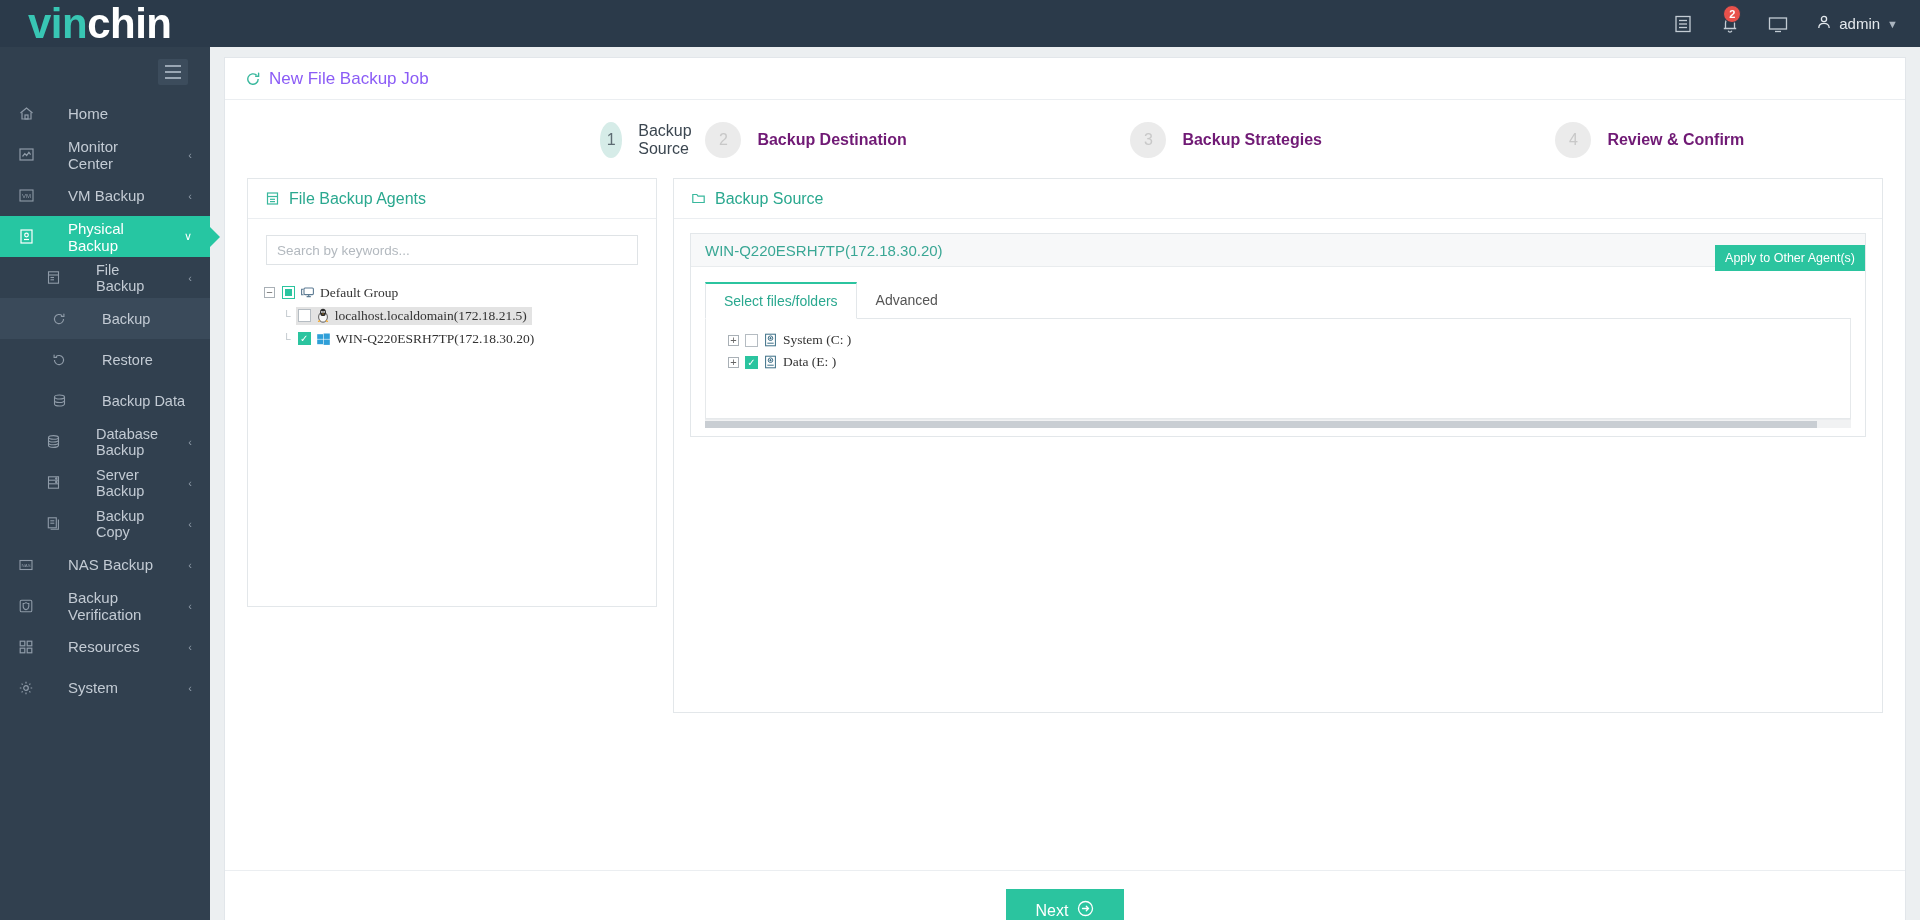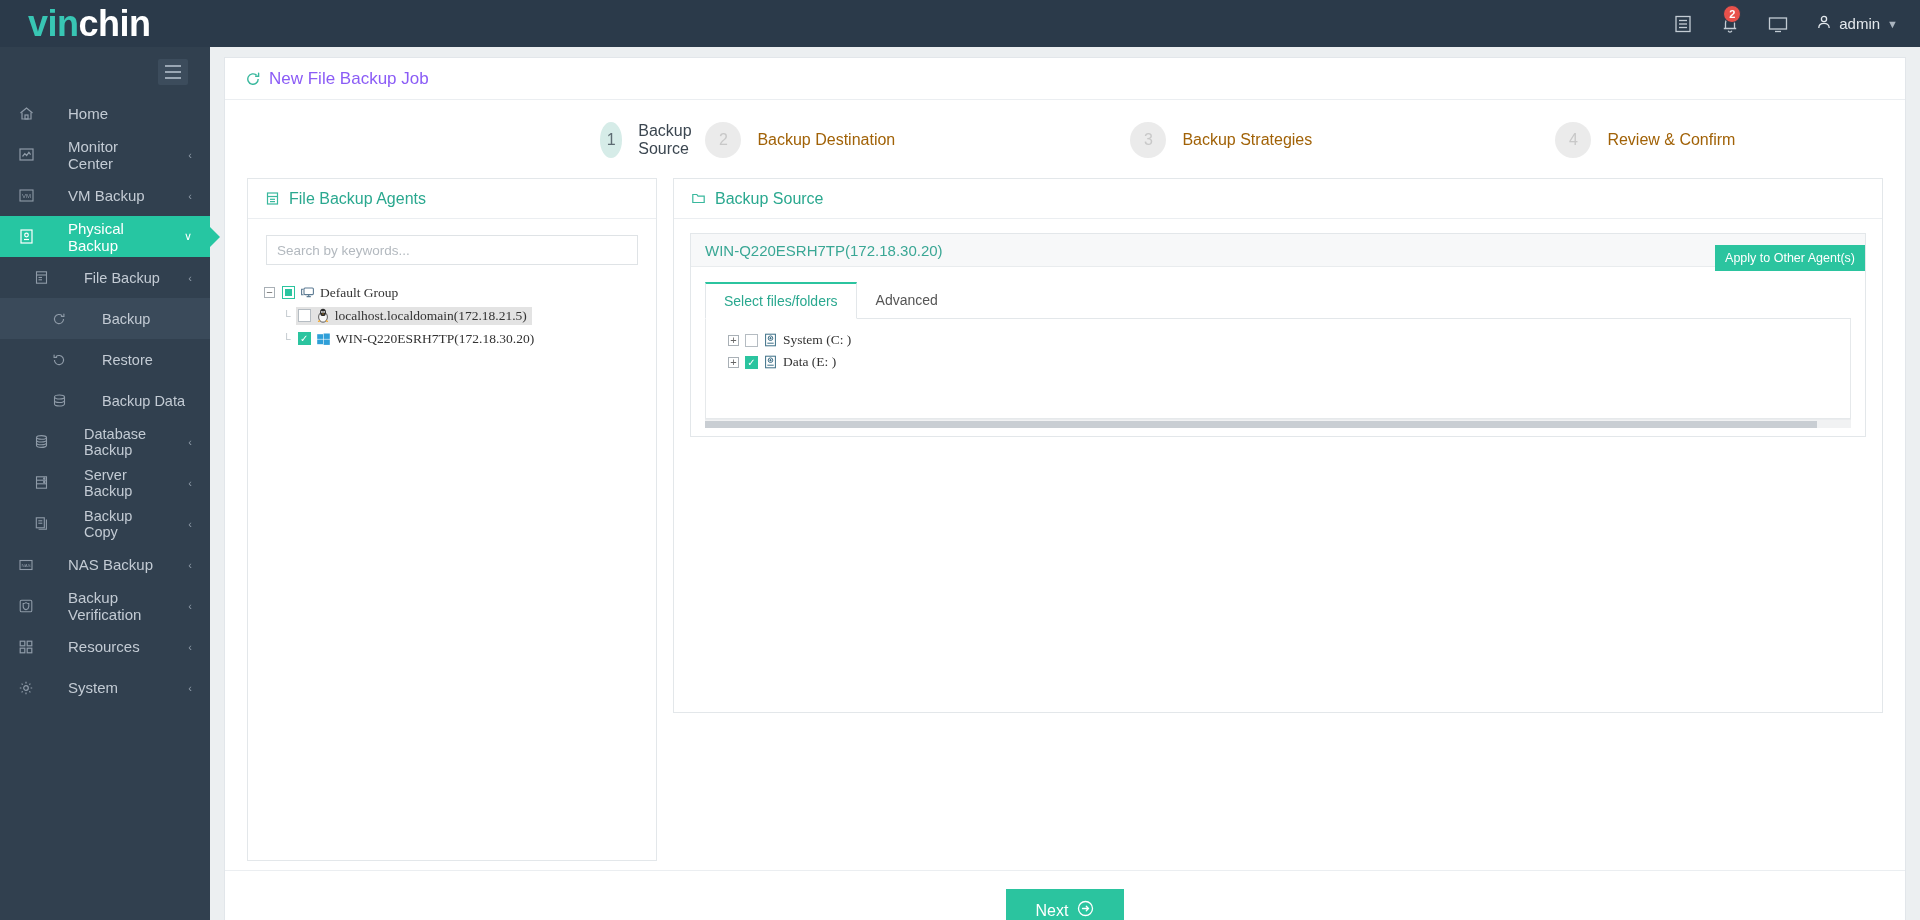--- a/index.html
+++ b/index.html
@@ -12,21 +12,21 @@
   .app { position: relative; width: 1920px; height: 920px; display: flex; flex-direction: column; }
 
   
   .topbar {
     height: 47px; background: #2b3a4a; flex: 0 0 47px;
     display: flex; align-items: center; justify-content: space-between;
     padding: 0 22px 0 0;
   }
   .brand {
     width: 210px; padding-left: 28px;
-    font-size: 36px; font-weight: bold; letter-spacing: -0.5px;
+    font-size: 42px; font-weight: bold; letter-spacing: -0.5px;
     line-height: 1;
   }
   .brand .v1 { color: #38c6b4; }
   .brand .v2 { color: #ffffff; }
   .top-icons { display: flex; align-items: center; gap: 27px; }
   .ticon { position: relative; color: #c4ccd4; display: flex; align-items: center; cursor: pointer; }
   .ticon svg { display: block; }
   .badge {
     position: absolute; top: -9px; left: 3px;
     background: #e8514b; color: #fff; font-size: 11px; font-weight: bold;
@@ -60,21 +60,21 @@
   .nav-item .ico svg { display: block; }
   .nav-item .lbl { flex: 1; }
   .nav-item .arrow { font-size: 11px; color: #8f9ba8; margin-right: 18px; }
   .nav-item.active { background: #26c6a2; color: #ffffff; }
   .nav-item.active .ico, .nav-item.active .arrow { color: #ffffff; }
   .nav-item.active::after {
     content: ""; position: absolute; right: -10px; top: 50%; transform: translateY(-50%);
     border-top: 10px solid transparent; border-bottom: 10px solid transparent;
     border-left: 10px solid #26c6a2;
   }
-  .nav-item.sub { padding-left: 34px; font-size: 14.5px; }
+  .nav-item.sub { padding-left: 46px; font-size: 14.5px; }
   .nav-item.sub2 { padding-left: 52px; font-size: 14.5px; }
   .nav-item.selected { background: #3a4a5a; }
 
   
   .main { flex: 1; background: #eceff1; padding: 10px 14px 0 14px; min-width: 0; }
   .page-card { background: #ffffff; border: 1px solid #e2e6ea; height: 898px; display: flex; flex-direction: column; }
   .page-head {
     height: 42px; flex: 0 0 42px; border-bottom: 1px solid #ebeef1;
     display: flex; align-items: center; padding-left: 20px; gap: 8px;
     color: #8b5cf6; font-size: 17px;
@@ -86,37 +86,37 @@
   .step { display: flex; align-items: center; gap: 16px; flex: 1; }
   .step .circle {
     width: 36px; height: 36px; border-radius: 50%;
     display: flex; align-items: center; justify-content: center;
     font-size: 16px;
   }
   .step.on .circle { background: #d6ece8; color: #5d6b72; }
   .step.off .circle { background: #ebebeb; color: #c8c8c8; }
   .step .txt { font-size: 16px; }
   .step.on .txt { color: #3b4650; }
-  .step.off .txt { color: #a16207; }
+  .step.off .txt { color: #701a75; font-weight: bold; }
   .step:nth-child(1) { flex: 0 0 400px; padding-left: 335px; }
   .step:nth-child(2) { flex: 0 0 425px; }
   .step:nth-child(3) { flex: 0 0 425px; }
   .step:nth-child(4) { flex: 1; }
 
   
   .panels { display: flex; gap: 16px; padding: 6px 22px 0 22px; }
   .panel { border: 1px solid #e3e7ea; background: #fff; }
   .panel-head {
     height: 40px; border-bottom: 1px solid #ebeef1;
     display: flex; align-items: center; gap: 9px; padding-left: 17px;
     color: #2aa88f; font-size: 16px;
   }
   .panel-head .pi { display: flex; align-items: center; color: #39b89d; }
 
-  .left-panel { width: 410px; flex: 0 0 410px; height: 683px; }
+  .left-panel { width: 410px; flex: 0 0 410px; height: 429px; }
   .right-panel { flex: 1; height: 535px; }
 
   .search-wrap { padding: 16px 18px 10px 18px; }
   .search-input {
     width: 100%; height: 30px; border: 1px solid #dfe3e6; background: #fff;
     padding: 0 10px; font-size: 13.5px; color: #555; font-family: "Liberation Sans", sans-serif;
   }
   .search-input::placeholder { color: #b3b9bf; }
 
   

